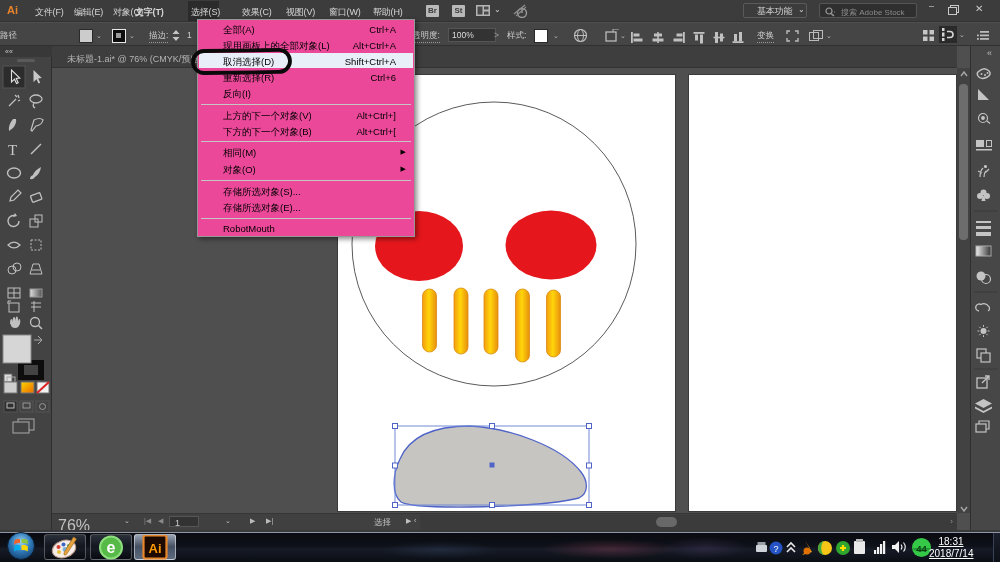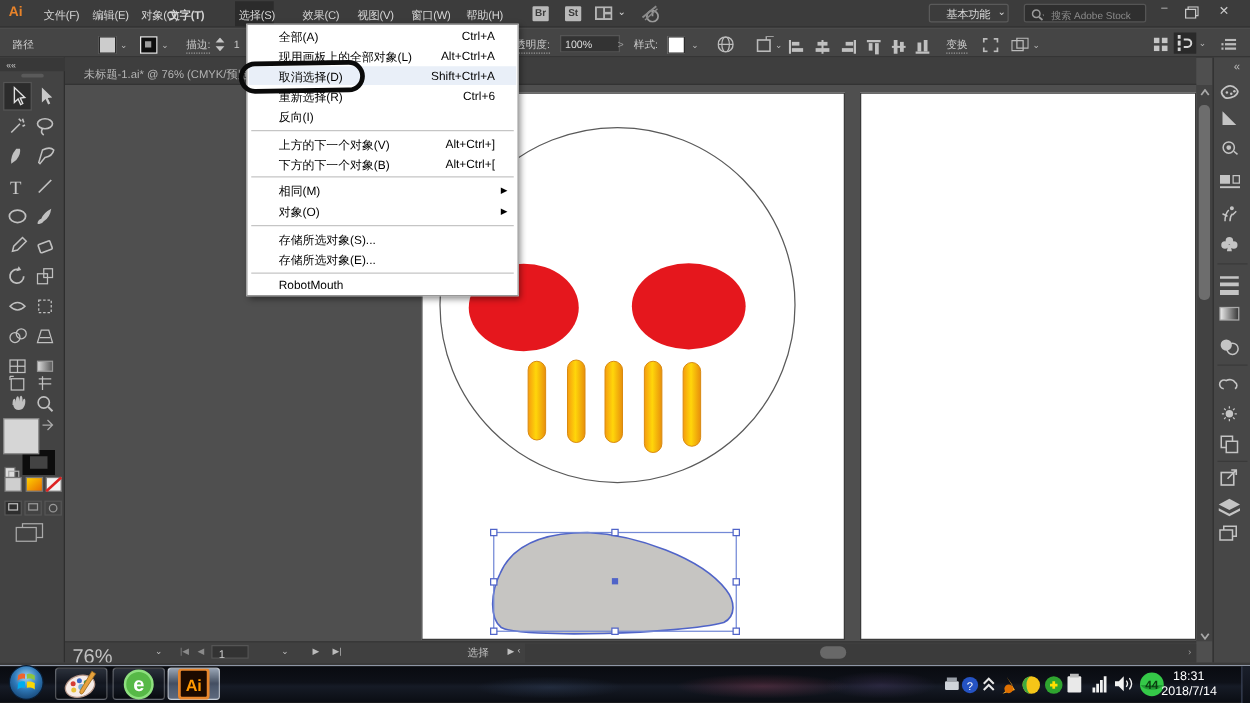--- a/index.html
+++ b/index.html
@@ -27,31 +27,31 @@
 .artboard { position:absolute; top:6px; height:438px; background:#ffffff; border:1px solid #3a3a3a; }
 
 #statusbar { left:52px; top:513px; width:905px; height:17px; background:#404040; border-top:1px solid #363636; }
 #statusbar .t { position:absolute; top:3px; font-size:16px; color:#c0c0c0; }
 
 #vscroll { left:957px; top:68px; width:13px; height:445px; background:#424242; }
 #vthumb { position:absolute; left:2px; top:16px; width:9px; height:156px; background:#6d6d6d; border-radius:4px; }
 
 #rightdock { left:970px; top:46px; width:30px; height:484px; background:#474747; border-left:1px solid #2e2e2e; }
 
-#menu { left:197px; top:19px; width:218px; height:218px; background:#ffffff; border:1px solid #979797; box-shadow:2px 2px 5px rgba(0,0,0,0.45); }
+#menu { left:197px; top:19px; width:218px; height:218px; background:#ec4899; border:1px solid #979797; box-shadow:2px 2px 5px rgba(0,0,0,0.45); }
 #menu .row { position:absolute; left:1px; width:214px; height:15px; font-size:9.5px; color:#000; }
 #menu .lbl { position:absolute; left:24px; top:3px; }
 #menu .sc { position:absolute; right:17px; top:3px; }
 #menu .arr { position:absolute; right:7px; top:4px; font-size:7px; }
 #menu .sep { position:absolute; left:3px; width:210px; height:1px; background:#c5c5c5; }
 
 #winbottom { left:0; top:530px; width:1000px; height:3px; background:#3a3a3a; border-bottom:1px solid #8e96a5; }
 #taskbar { left:0; top:533px; width:1000px; height:29px; background:linear-gradient(#090b10,#0e1119 45%,#161b26 55%,#0a0d13); }
 .tbtn { position:absolute; top:1px; width:42px; height:26px; border:1px solid rgba(255,255,255,0.28); border-radius:3px; background:linear-gradient(rgba(95,105,125,0.4),rgba(25,30,40,0.3) 50%,rgba(0,0,0,0.35)); }
-#clock { position:absolute; left:929px; top:3px; width:44px; color:#ffffff; font-size:10px; text-align:center; line-height:12px; }
+#clock { position:absolute; left:929px; top:3px; width:44px; color:#ffffff; font-size:10px; text-align:center; line-height:12px;text-decoration:underline; }
 </style>
 </head>
 <body>
 <div id="app">
 
   <div id="menubar" class="abs">
     <div id="ailogo">Ai</div>
     <div class="abs" style="left:188px;top:1px;width:31px;height:20px;background:#2b2b2b;"></div>
     <div class="mi" style="left:35px;">文件(F)</div>
     <div class="mi" style="left:74px;">编辑(E)</div>
@@ -90,21 +90,21 @@
     </div>
     <div class="mi" style="left:929px;top:1px;color:#c9c9c9;">–</div>
     <svg class="abs" style="left:948px;top:5px;" width="11" height="10">
         <rect x="2.5" y="0.5" width="8" height="7" fill="none" stroke="#c9c9c9"></rect>
         <rect x="0.5" y="2.5" width="8" height="7" fill="#3c3c3c" stroke="#c9c9c9"></rect>
       </svg>
     <div class="mi" style="left:975px;top:3px;color:#c9c9c9;font-size:10px;">✕</div>
   </div>
 
   <div id="controlbar" class="abs">
-    <div class="t" style="left:10px;">路径</div>
+    <div class="t" style="left:0;">路径</div>
     <div class="swatch" style="left:79px;background:#cccccc;"></div>
     <div class="ddv" style="left:96px;">⌄</div>
     <div class="swatch" style="left:112px;background:#0d0d0d;border:1.5px solid #e8e8e8;">
         <div style="position:absolute;left:3px;top:2.5px;width:5px;height:5px;background:#9a9a9a;"></div>
       </div>
     <div class="ddv" style="left:129px;">⌄</div>
     <div class="t" style="left:149px;border-bottom:1px dotted #999;">描边:</div>
     <svg class="abs" style="left:172px;top:7px;" width="8" height="11">
         <path d="M4 0 L7.5 4 L0.5 4 Z M4 11 L7.5 7 L0.5 7 Z" fill="#c6c6c6"></path>
       </svg>

